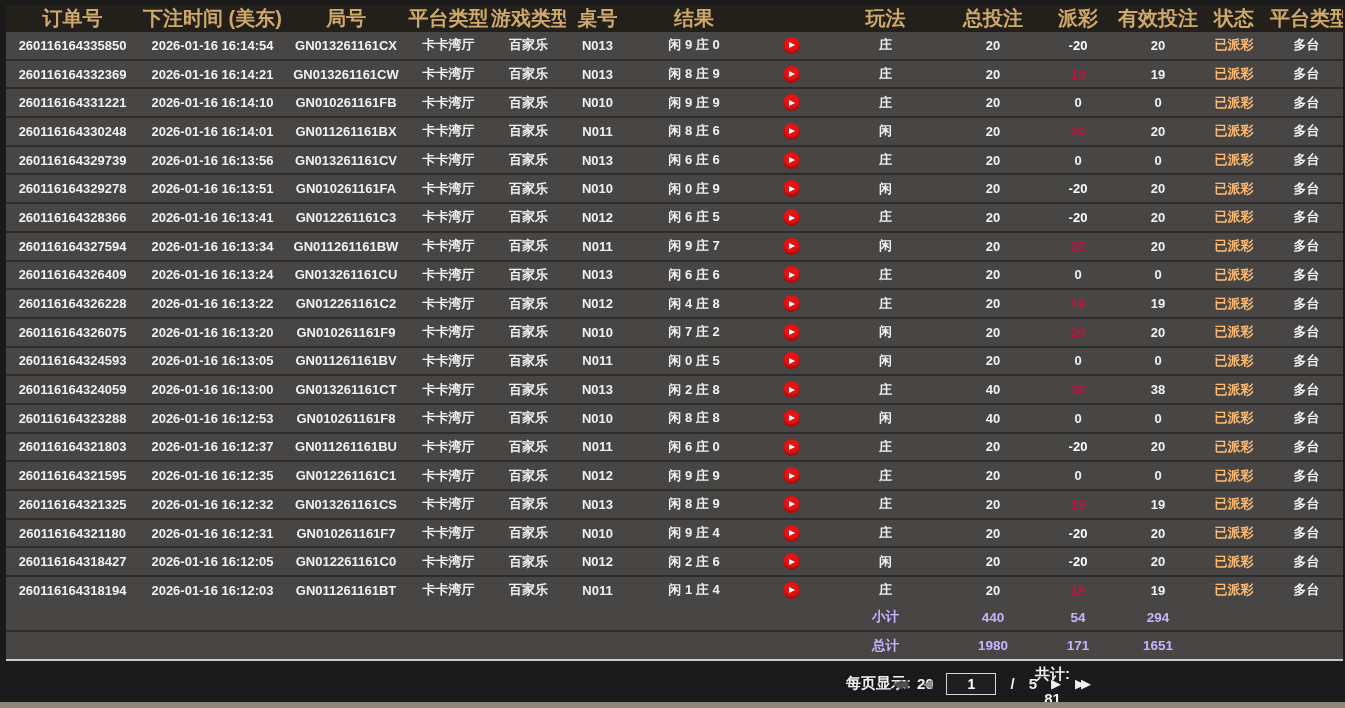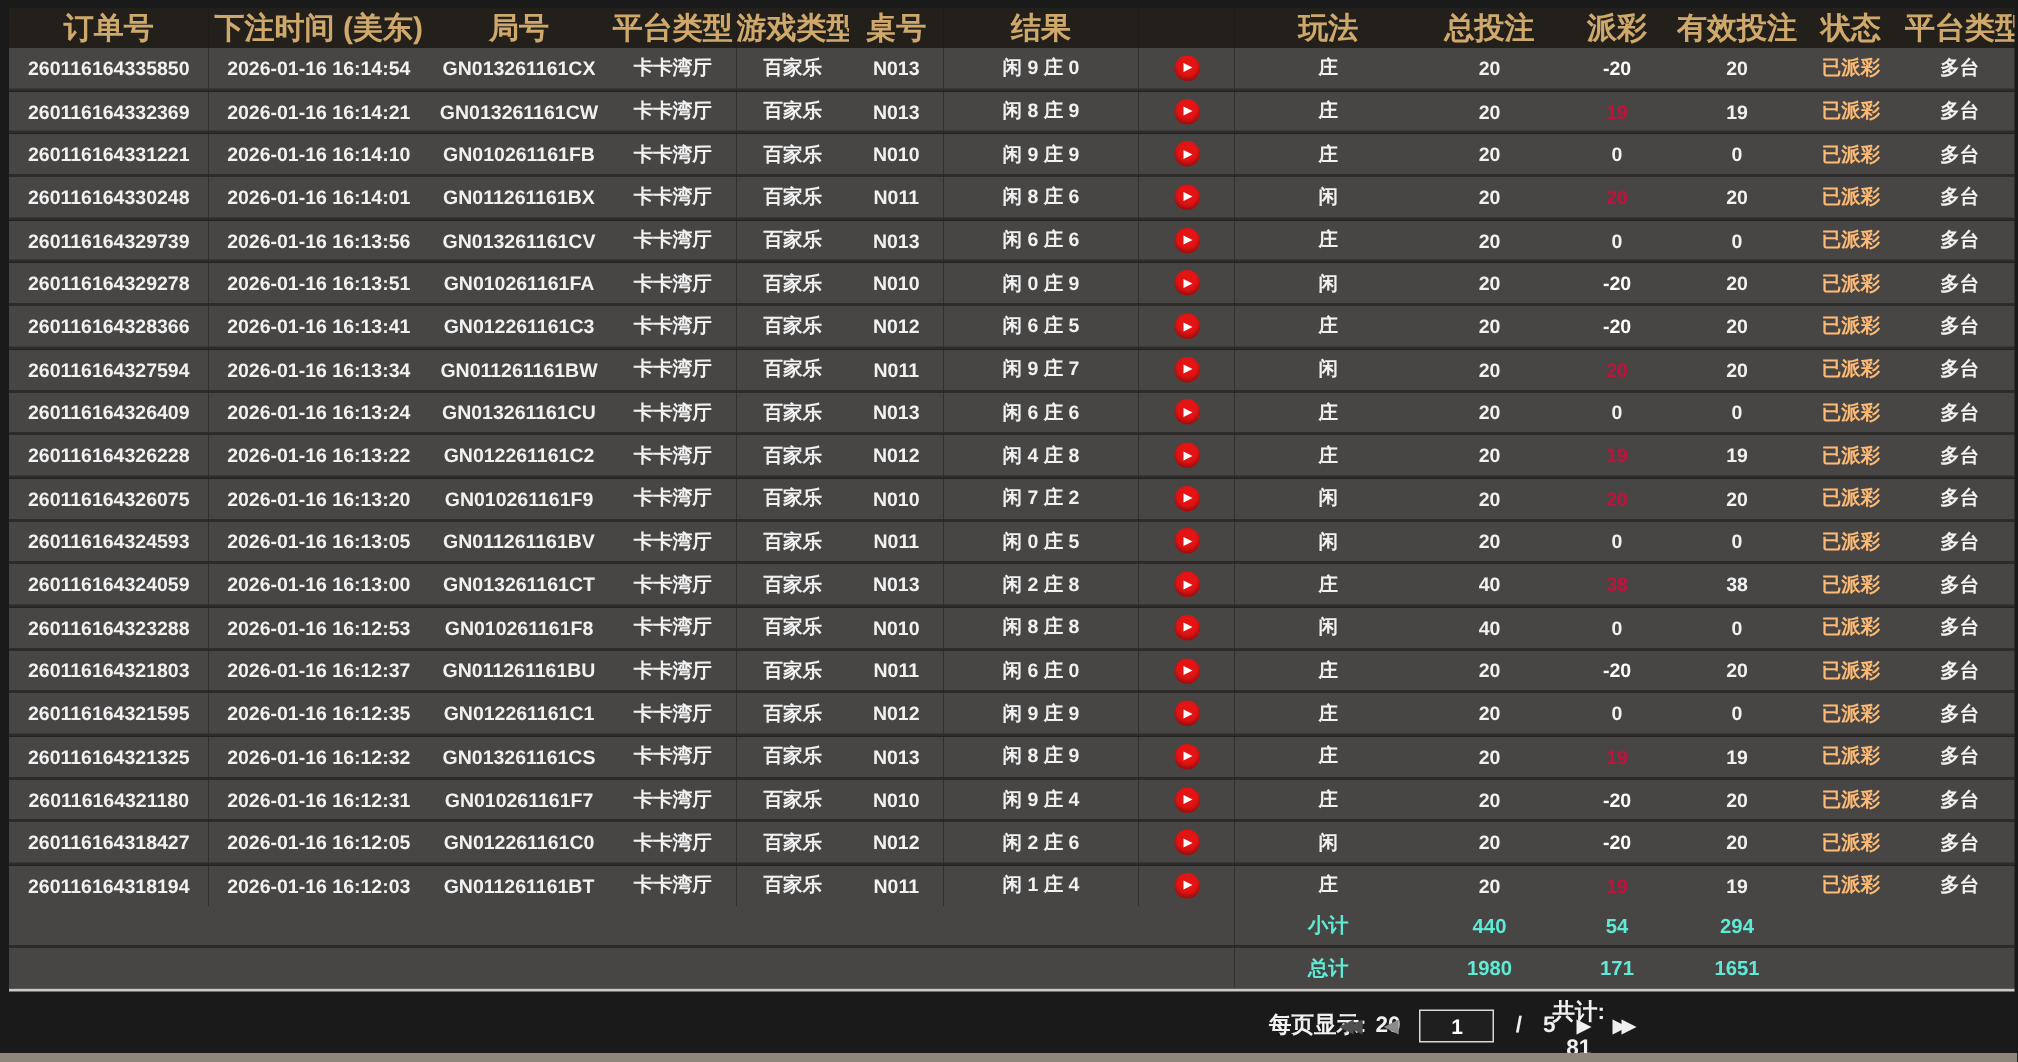--- a/index.html
+++ b/index.html
@@ -25,21 +25,21 @@
     background:#484645;color:#f1f1f1;
     font-size:13px;font-weight:600;
     height:26.7px;padding:0;text-align:center;
     white-space:nowrap;overflow:hidden;
     border-bottom:2px solid #2d2c2b;
   }
   tbody tr:last-child td{border-bottom:none;}
   td.neg{color:#ffffff;}
   td.pos{color:#c0133c;}
   td.status-green{color:#fdba74;}
-  tr.totals td{color:#5eead4;font-weight:bold;font-size:13.5px;}
+  tr.totals td{color:#c4b5fd;font-weight:bold;font-size:13.5px;}
 
   .play-icon{
     display:inline-flex;width:17px;height:17px;border-radius:50%;
     background:#e51414;align-items:center;justify-content:center;
     vertical-align:middle;cursor:pointer;
     box-shadow:inset 0 -2px 3px rgba(0,0,0,.35);
   }
   .play-icon::after{
     content:"";display:block;margin-left:2px;
     border-left:6px solid #ffffff;

